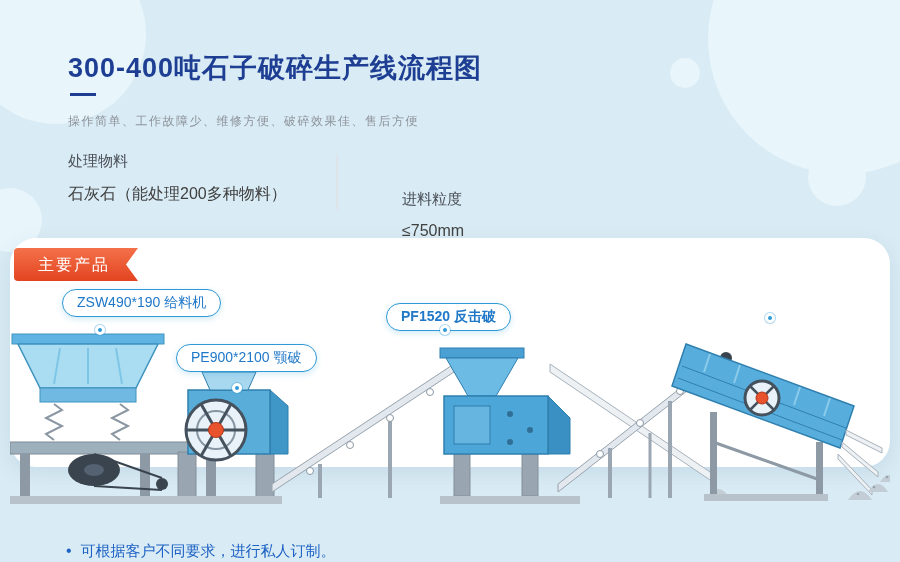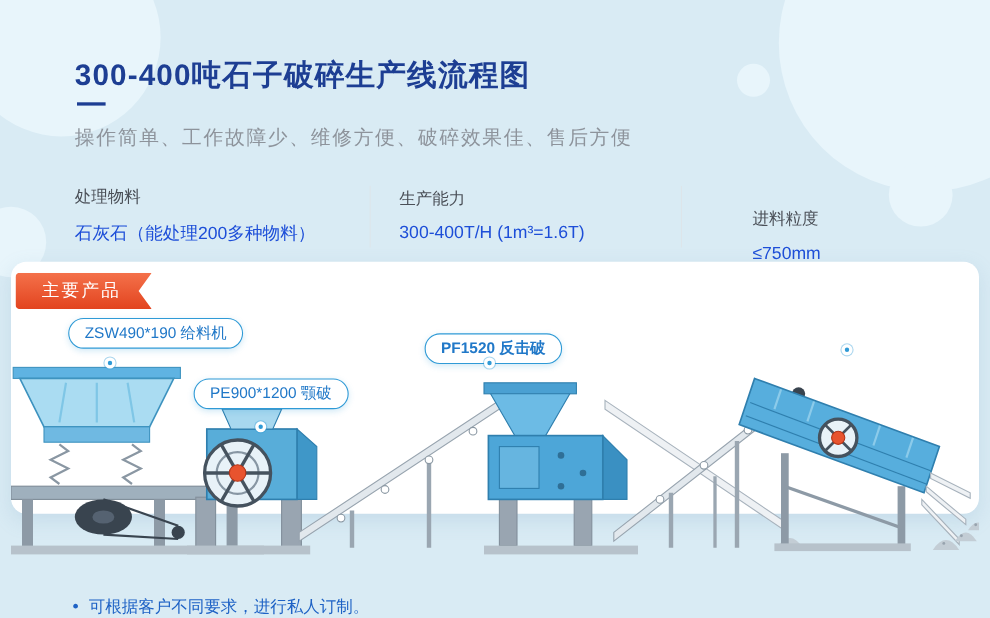--- a/index.html
+++ b/index.html
@@ -15,34 +15,34 @@
   .c2 { right:-78px; top:-96px; width:270px; height:270px; }
   .c3 { right:34px; top:148px; width:58px; height:58px; }
   .c4 { left:-22px; top:188px; width:64px; height:64px; }
   .c5 { right:200px; top:58px; width:30px; height:30px; }
 
   .page-title {
     position:absolute; left:68px; top:50px;
     font-size:27px; font-weight:700; color:#1d3e93; letter-spacing:1px;text-align:center;
   }
   .title-underline { position:absolute; left:70px; top:93px; width:26px; height:3px; background:#1d3e93; }
-  .subtitle { position:absolute; left:68px; top:113px; font-size:18px; color:#8d939b; letter-spacing:1.5px; }
-
-  .specs { position:absolute; left:68px; top:152px; width:800px; display:flex;align-items:center; }
+  .subtitle { position:absolute; left:68px; top:113px; font-size:12px; color:#8d939b; letter-spacing:1.5px; }
+
+  .specs { position:absolute; left:68px; top:152px; width:800px; display:flex; }
   .spec { display:flex; flex-direction:column; }
   .spec-label { font-size:15px; color:#4a4f57; margin-bottom:13px; }
-  .spec-value { font-size:16px; color:#1d4ed8; }
+  .spec-value { font-size:16px; color:#404040; }
   .spec-1 { width:268px; }
   .spec-2 { width:282px; padding-left:26px; }
   .spec-3 { padding-left:64px;margin-top:38px; }
   .spec-divider { width:1px; background:#dde5ea; margin-top:2px; height:56px; }
 
   .card {
     position:absolute; left:10px; top:238px; width:880px; height:229px;
-    background:#ffffff; border-radius:14px;
+    background:#ffffff; border-radius:26px;
     box-shadow:0 6px 18px rgba(110,155,190,.18);
     text-align:right;
   }
   .ribbon {
     position:absolute; left:4px; top:10px; height:33px; line-height:33px;
     padding:0 28px 0 24px; color:#fff; font-size:16px; letter-spacing:2px;
     background:linear-gradient(180deg,#f4714a,#e2441f);
     clip-path:polygon(0 0,100% 0,calc(100% - 12px) 50%,100% 100%,0 100%);
     border-radius:4px 0 0 4px;
   }
@@ -82,24 +82,20 @@
 <h1 class="page-title">300-400吨石子破碎生产线流程图</h1>
 <div class="title-underline"></div>
 <div class="subtitle">操作简单、工作故障少、维修方便、破碎效果佳、售后方便</div>
 
 <div class="specs">
   <div class="spec spec-1">
     <div class="spec-label">处理物料</div>
     <div class="spec-value">石灰石（能处理200多种物料）</div>
   </div>
   <div class="spec-divider"></div>
-  <div class="spec spec-2">
-    <div class="spec-label">生产能力</div>
-    <div class="spec-value">300-400T/H (1m³=1.6T)</div>
-  </div>
   <div class="spec-divider"></div>
   <div class="spec spec-3">
     <div class="spec-label">进料粒度</div>
     <div class="spec-value">≤750mm</div>
   </div>
 </div>
 
 <div class="card">
   <div class="ribbon">主要产品</div>
 
@@ -204,21 +200,21 @@
       <path d="M838,198 q12,-18 24,0 z" fill="#c3cdd5"></path>
       <path d="M858,190 q10,-16 20,0 z" fill="#c3cdd5"></path>
       <path d="M870,180 q9,-14 18,0 z" fill="#c3cdd5"></path>
       <circle cx="848" cy="192" r="1.3" fill="#97a3ae"></circle>
       <circle cx="864" cy="185" r="1.3" fill="#97a3ae"></circle>
       <circle cx="877" cy="175" r="1.3" fill="#97a3ae"></circle>
     </g>
   </svg>
 
   <div class="pill pill-feeder">ZSW490*190 给料机</div>
-  <div class="pill pill-jaw">PE900*1200 颚破</div>
+  <div class="pill pill-jaw">PE900*2100 颚破</div>
   <div class="pill pill-impact">PF1520 反击破</div>
 
   <div class="pin pin-feeder"></div>
   <div class="pin pin-jaw"></div>
   <div class="pin pin-impact"></div>
   <div class="pin pin-screen"></div>
 </div>
 
 <div class="note">
   <span class="bullet">•</span><span>可根据客户不同要求，进行私人订制。</span>

